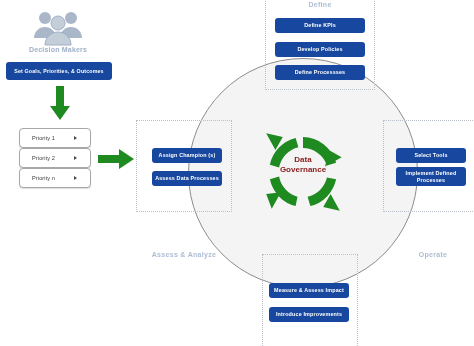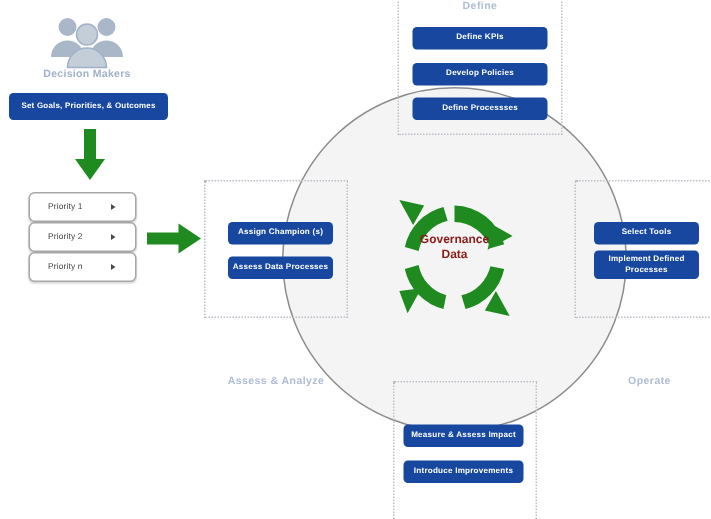--- a/index.html
+++ b/index.html
@@ -227,22 +227,22 @@
       <path d="M86 58 A38 38 0 0 1 58 87 L55 77 A28 28 0 0 0 76 56 Z
                M72 88 L80 74 L90 92 Z"></path>
       <path d="M42 87 A38 38 0 0 1 14 58 L24 55 A28 28 0 0 0 44 77 Z
                M10 74 L26 72 L16 90 Z"></path>
       <path d="M14 42 A38 38 0 0 1 42 13 L45 23 A28 28 0 0 0 24 45 Z
                M28 12 L20 26 L10 8 Z"></path>
     </g>
   </svg>
 
   <div id="cycle-label">
+    <div>Data</div>
     <div>Governance</div>
-    <div>Data</div>
   </div>
 
   <div class="section-box" id="define-section">
     <div class="section-title" id="define-title">Define</div>
   </div>
   <div class="blue-btn" id="define-kpis">Define  KPIs</div>
   <div class="blue-btn" id="develop-policies">Develop Policies</div>
   <div class="blue-btn" id="define-processses">Define Processses</div>
 
   <div class="section-box" id="assess-section">

